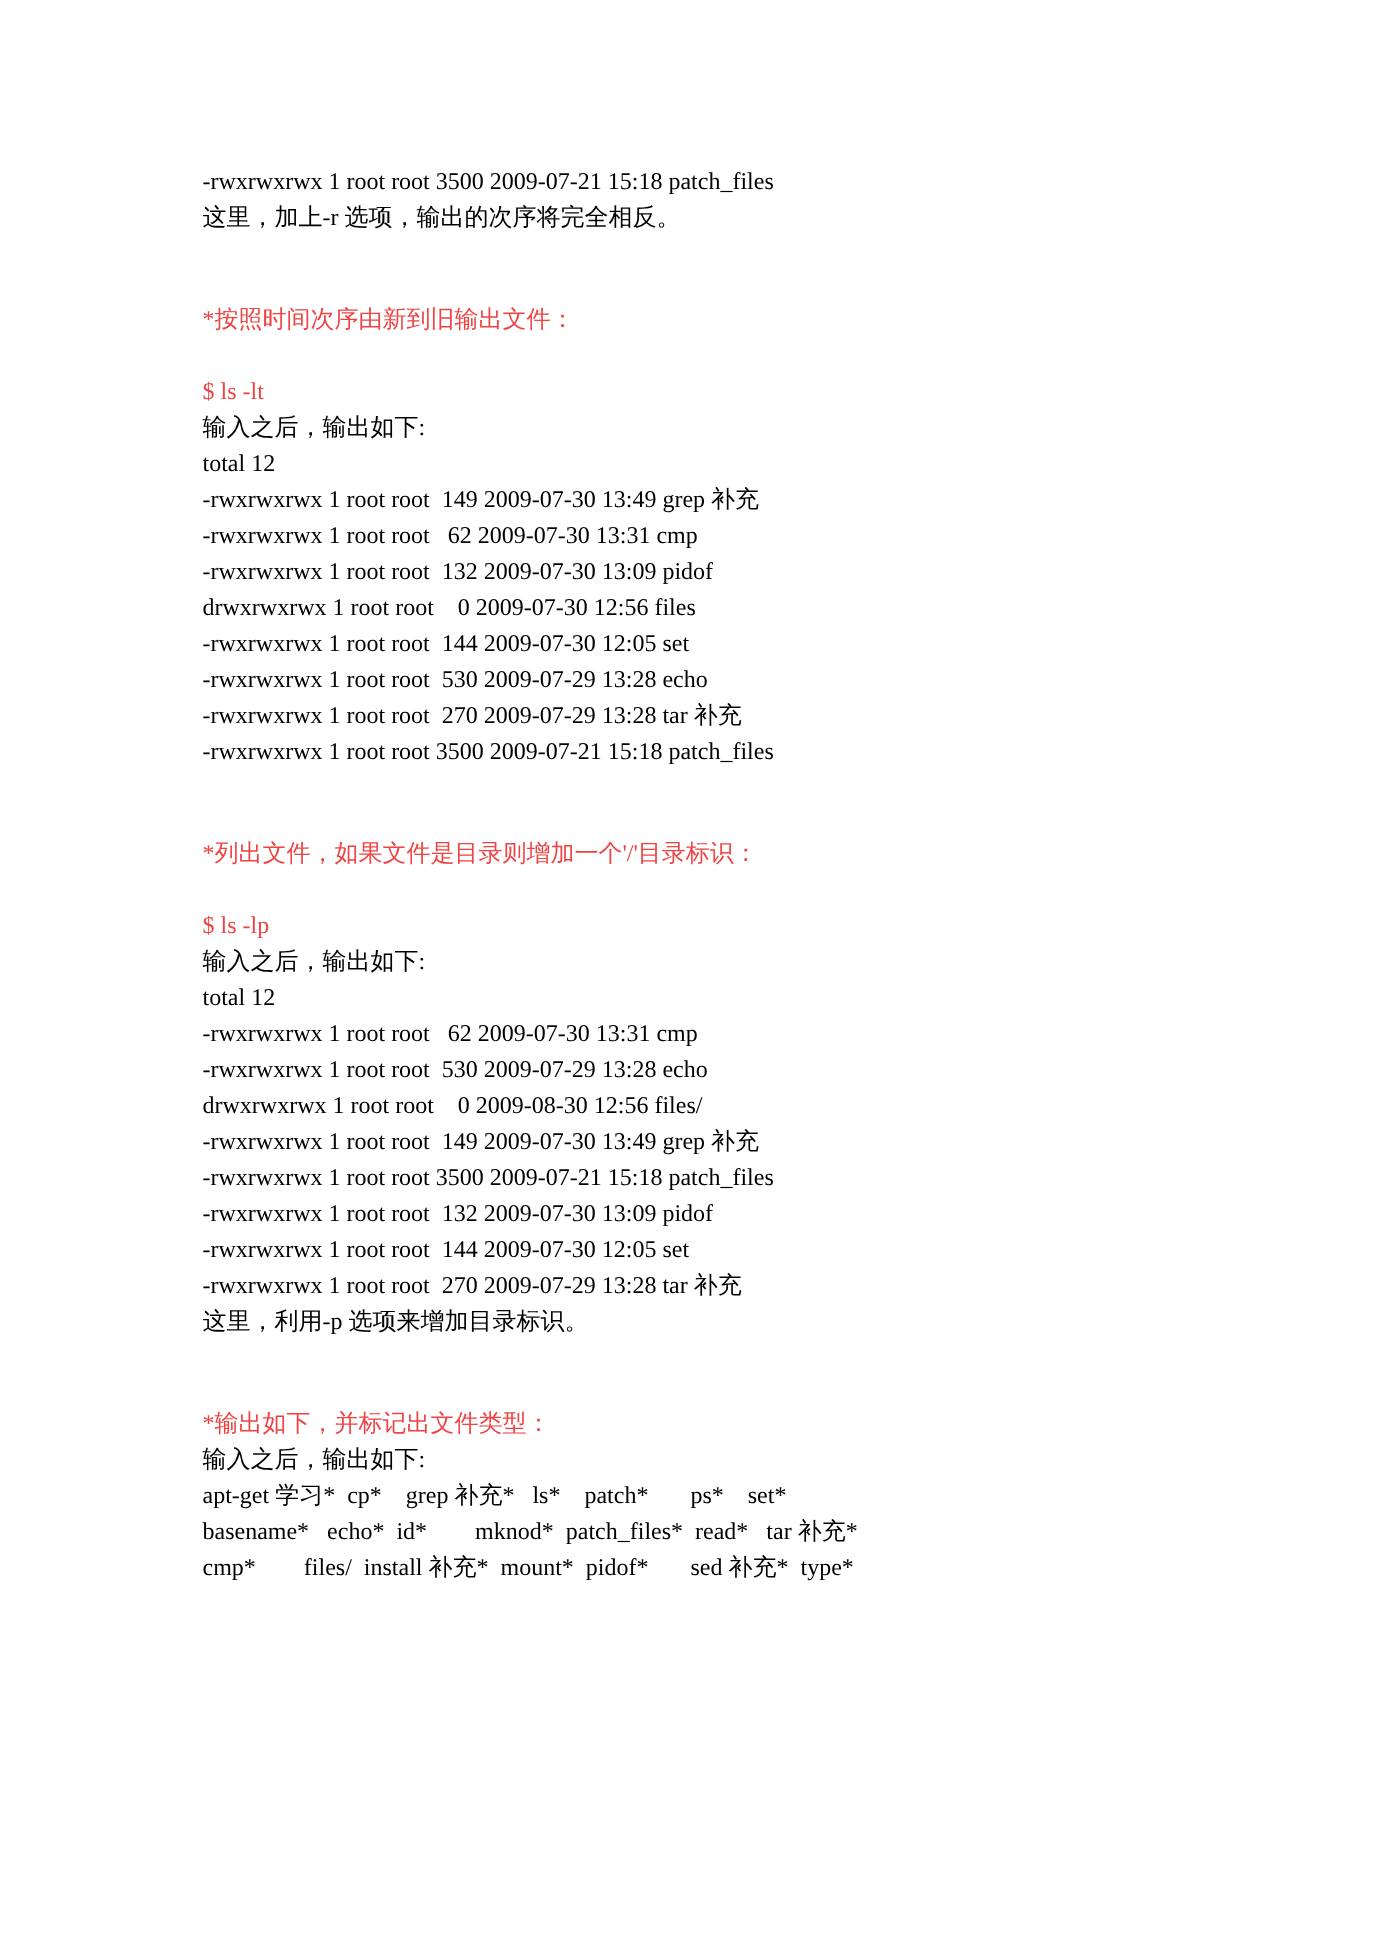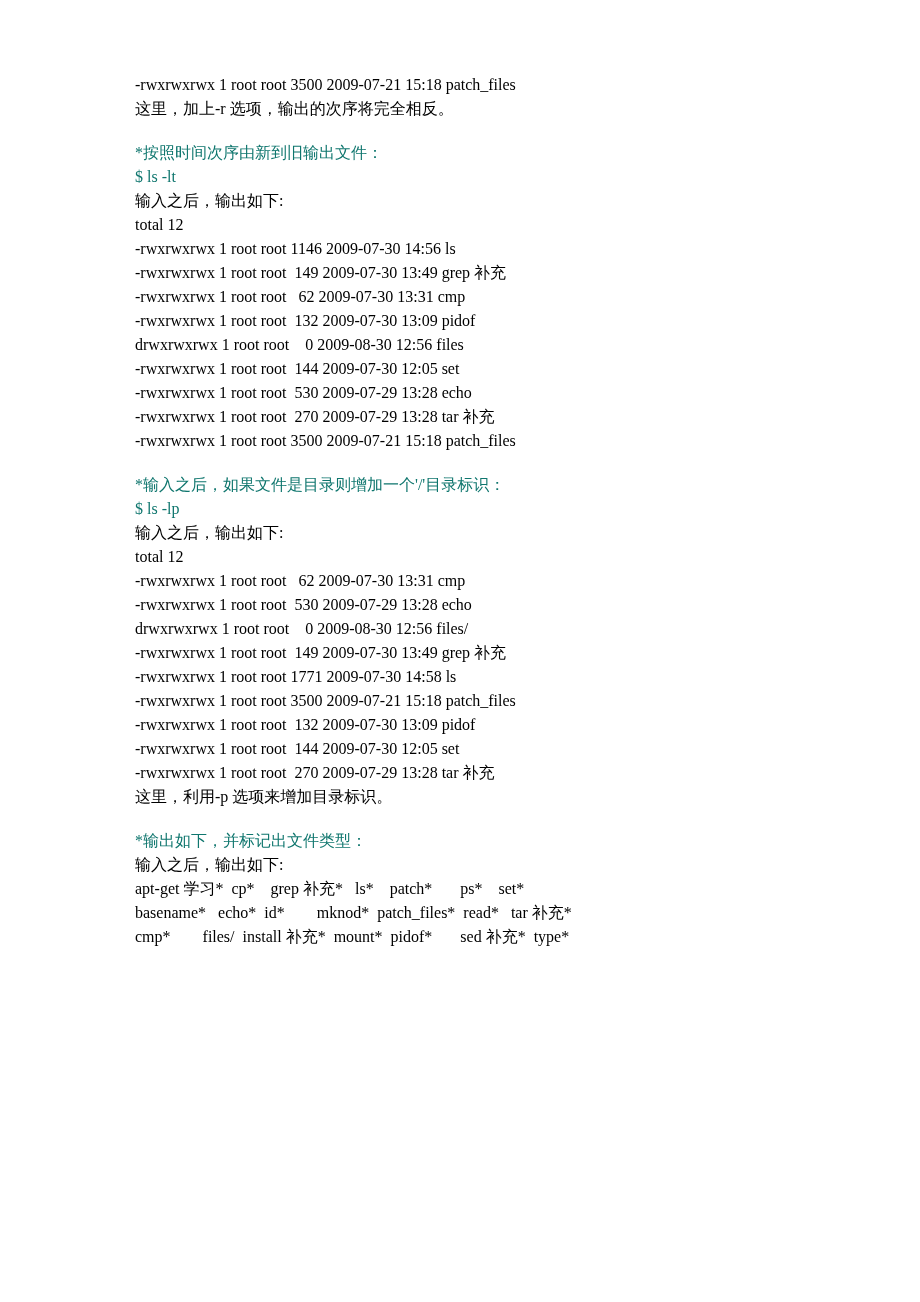--- a/index.html
+++ b/index.html
@@ -7,29 +7,30 @@
     padding: 0;
     background: #ffffff;
     font-family: "Times New Roman", SimSun, serif;
     font-size: 16px;
     line-height: 1.5;
     color: #000000;
   }
   .page {
     width: 920px;
     min-height: 1302px;
-    padding: 73px 135px 60px 135px;
+    padding: 110px 135px 60px 135px;
     box-sizing: border-box;
   }
   .line {
     white-space: pre-wrap;
     word-break: break-all;
   }
   .blue {
-    color: #0f766e;
+    color: #ef4444;
+    margin-top: 24px;
   }
   .block {
     margin-bottom: 4px;
   }
 </style>
 </head>
 <body>
 
 <div class="page">
 
@@ -38,43 +39,41 @@
     <div class="line">这里，加上-r 选项，输出的次序将完全相反。</div>
   </div>
 
   <div style="height:16px"></div>
 
   <div class="block">
     <div class="line blue">*按照时间次序由新到旧输出文件：</div>
     <div class="line blue">$ ls -lt</div>
     <div class="line">输入之后，输出如下:</div>
     <div class="line">total 12</div>
-    <div class="line">-rwxrwxrwx 1 root root 1146 2009-07-30 14:56 ls</div>
     <div class="line">-rwxrwxrwx 1 root root  149 2009-07-30 13:49 grep 补充</div>
     <div class="line">-rwxrwxrwx 1 root root   62 2009-07-30 13:31 cmp</div>
     <div class="line">-rwxrwxrwx 1 root root  132 2009-07-30 13:09 pidof</div>
-    <div class="line">drwxrwxrwx 1 root root    0 2009-08-30 12:56 files</div>
+    <div class="line">drwxrwxrwx 1 root root    0 2009-07-30 12:56 files</div>
     <div class="line">-rwxrwxrwx 1 root root  144 2009-07-30 12:05 set</div>
     <div class="line">-rwxrwxrwx 1 root root  530 2009-07-29 13:28 echo</div>
     <div class="line">-rwxrwxrwx 1 root root  270 2009-07-29 13:28 tar 补充</div>
     <div class="line">-rwxrwxrwx 1 root root 3500 2009-07-21 15:18 patch_files</div>
   </div>
 
   <div style="height:16px"></div>
 
   <div class="block">
-    <div class="line blue">*输入之后，如果文件是目录则增加一个'/'目录标识：</div>
+    <div class="line blue">*列出文件，如果文件是目录则增加一个'/'目录标识：</div>
     <div class="line blue">$ ls -lp</div>
     <div class="line">输入之后，输出如下:</div>
     <div class="line">total 12</div>
     <div class="line">-rwxrwxrwx 1 root root   62 2009-07-30 13:31 cmp</div>
     <div class="line">-rwxrwxrwx 1 root root  530 2009-07-29 13:28 echo</div>
     <div class="line">drwxrwxrwx 1 root root    0 2009-08-30 12:56 files/</div>
     <div class="line">-rwxrwxrwx 1 root root  149 2009-07-30 13:49 grep 补充</div>
-    <div class="line">-rwxrwxrwx 1 root root 1771 2009-07-30 14:58 ls</div>
     <div class="line">-rwxrwxrwx 1 root root 3500 2009-07-21 15:18 patch_files</div>
     <div class="line">-rwxrwxrwx 1 root root  132 2009-07-30 13:09 pidof</div>
     <div class="line">-rwxrwxrwx 1 root root  144 2009-07-30 12:05 set</div>
     <div class="line">-rwxrwxrwx 1 root root  270 2009-07-29 13:28 tar 补充</div>
     <div class="line">这里，利用-p 选项来增加目录标识。</div>
   </div>
 
   <div style="height:16px"></div>
 
   <div class="block">

